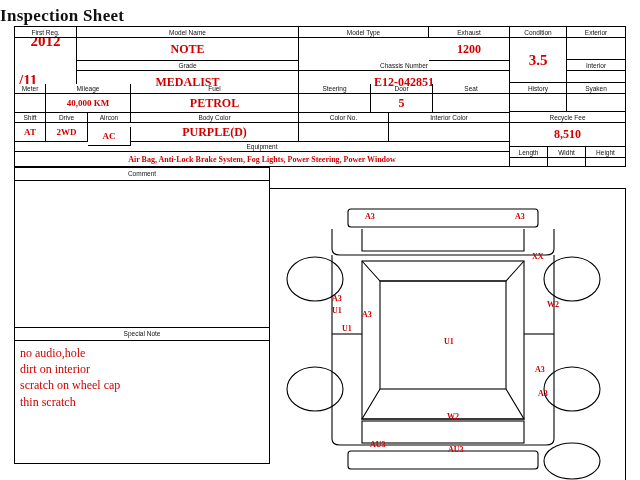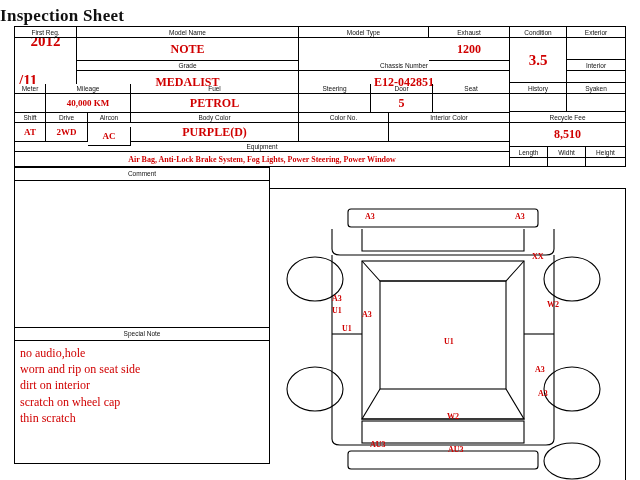--- a/index.html
+++ b/index.html
@@ -358,21 +358,20 @@
   </div>
 
   <div class="lower">
 
     <div class="comment-box">
       <div class="comment-head">Comment</div>
       <div class="comment-body"></div>
       <div class="special-head">Special Note</div>
       <div class="special-body">
         <div>no audio,hole</div>
-        <div>worn and rip on seat side</div>
         <div>dirt on interior</div>
         <div>scratch on wheel cap</div>
         <div>thin scratch</div>
       </div>
     </div>
 
     <div class="diagram">
       <svg width="354" height="295" viewBox="0 0 354 295">
         <g fill="none" stroke="#000" stroke-width="1.1">
 

